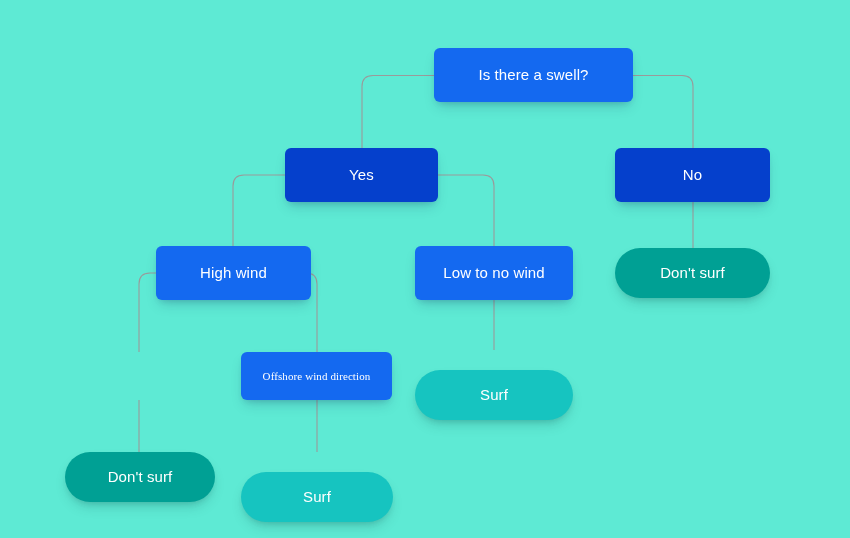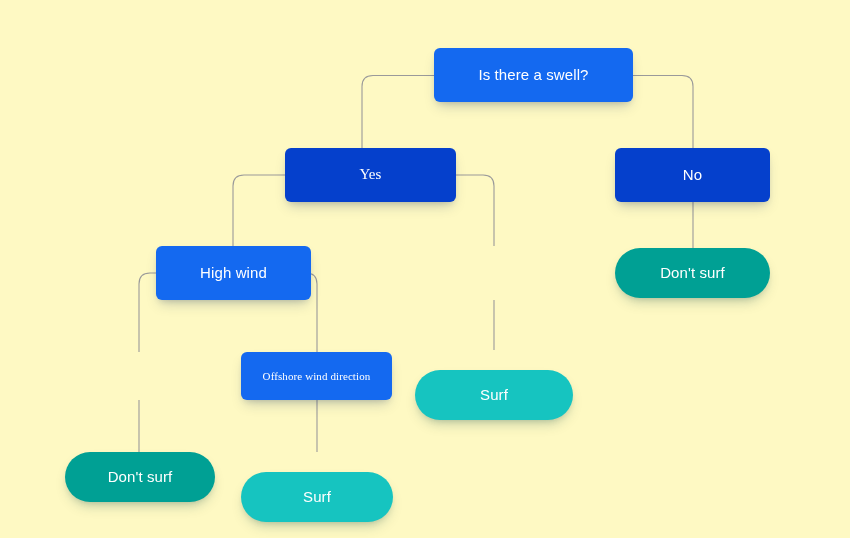--- a/index.html
+++ b/index.html
@@ -9,21 +9,21 @@
     background: #ffffff;
   }
   body {
     font-family: "Liberation Sans", sans-serif;
     -webkit-font-smoothing: antialiased;
   }
   #canvas {
     position: relative;
     width: 850px;
     height: 538px;
-    background: #fef9c3;
+    background: #5eead4;
     overflow: hidden;
   }
   #edges {
     position: absolute;
     left: 0;
     top: 0;
     width: 850px;
     height: 538px;
     pointer-events: none;
   }
@@ -87,32 +87,35 @@
 
     <path d="M 139 400 L 139 452"></path>
 
     <path d="M 317 400 L 317 452"></path>
   </svg>
 
   <div class="node box blue-bright t-root" style="left:434px; top:48px; width:199px; height:54px;">
     <span>Is there a swell?</span>
   </div>
 
-  <div class="node box blue-dark t-lvl" style="left:285px; top:148px; width:171px; height:54px;font-family:Liberation Serif, serif;">
+  <div class="node box blue-dark t-lvl" style="left:285px; top:148px; width:153px; height:54px;">
     <span>Yes</span>
   </div>
 
   <div class="node box blue-bright t-lvl" style="left:156px; top:246px; width:155px; height:54px;">
     <span>High wind</span>
   </div>
 
   <div class="node box blue-dark t-lvl" style="left:615px; top:148px; width:155px; height:54px;">
     <span>No</span>
   </div>
 
+  <div class="node box blue-bright t-lvl" style="left:415px; top:246px; width:158px; height:54px;">
+    <span>Low to no wind</span>
+  </div>
 
   <div class="node pill teal-dark t-leaf" style="left:615px; top:248px; width:155px; height:50px;">
     <span>Don't surf</span>
   </div>
 
 
   <div class="node box blue-bright t-small" style="left:241px; top:352px; width:151px; height:48px;font-family:Liberation Serif, serif;">
     <span>Offshore wind direction</span>
   </div>
 

